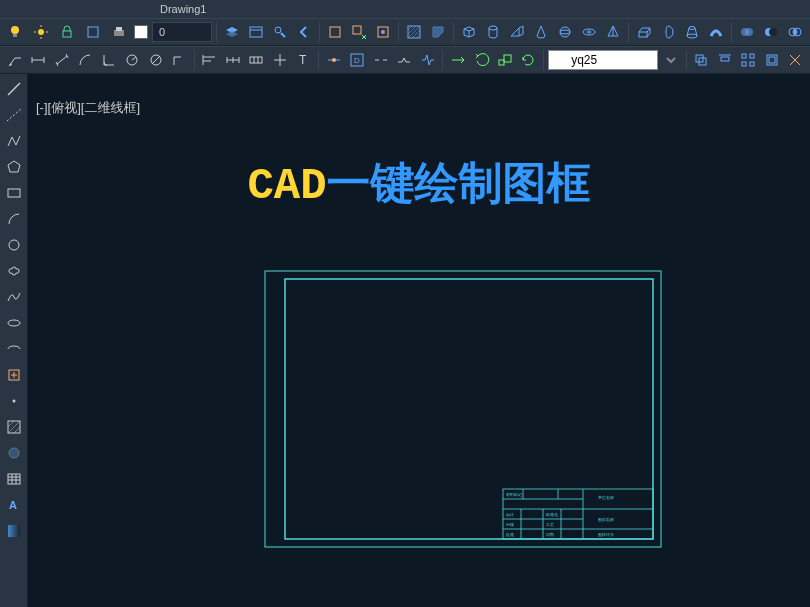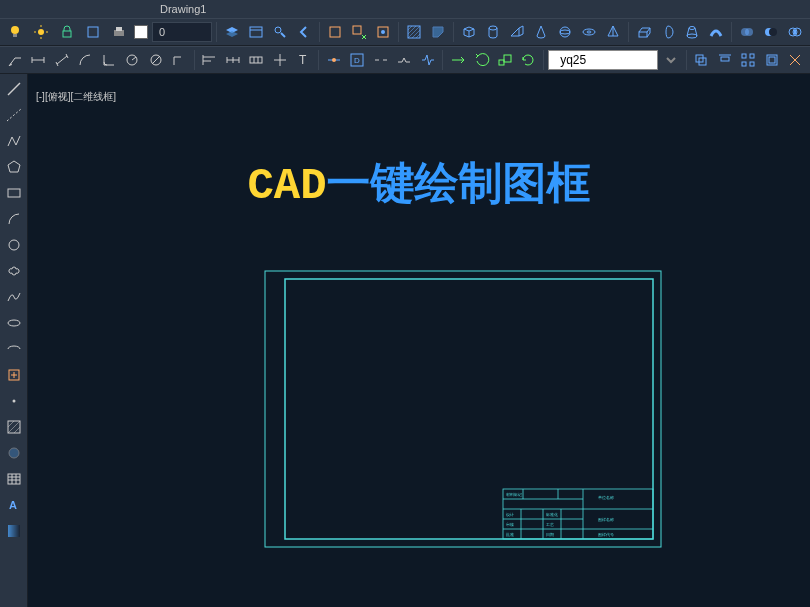--- a/index.html
+++ b/index.html
@@ -60,21 +60,21 @@
     }
     .color-swatch {
       width: 14px; height: 14px;
       background: #fff;
       border: 1px solid #666;
     }
     .dropdown-input {
       background: #fff;
       border: 1px solid #888;
       height: 20px;
-      padding: 0 11px;
+      padding: 0 22px;
       font-size: 12px;
       width: 110px;
     }
     .main-area {
       position: absolute;
       top: 74px; left: 0; right: 0; bottom: 0;
       display: flex;
     }
     .side-toolbar {
       width: 28px;
@@ -95,23 +95,23 @@
       border-radius: 2px;
     }
     .side-icon svg { width: 16px; height: 16px; }
     .canvas {
       flex: 1;
       background: #0d1825;
       position: relative;
     }
     .view-label {
       position: absolute;
-      top: 16px; left: 8px;
+      top: 25px; left: 8px;
       color: #ccc;
-      font-size: 10px;
+      font-size: 13px;
     }
     .headline {
       position: absolute;
       top: 80px;
       left: 50%;
       transform: translateX(-50%);
       font-size: 44px;
       font-weight: bold;
       white-space: nowrap;
     }

